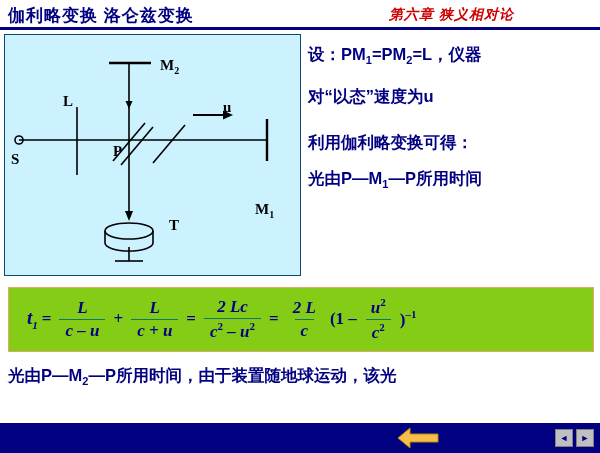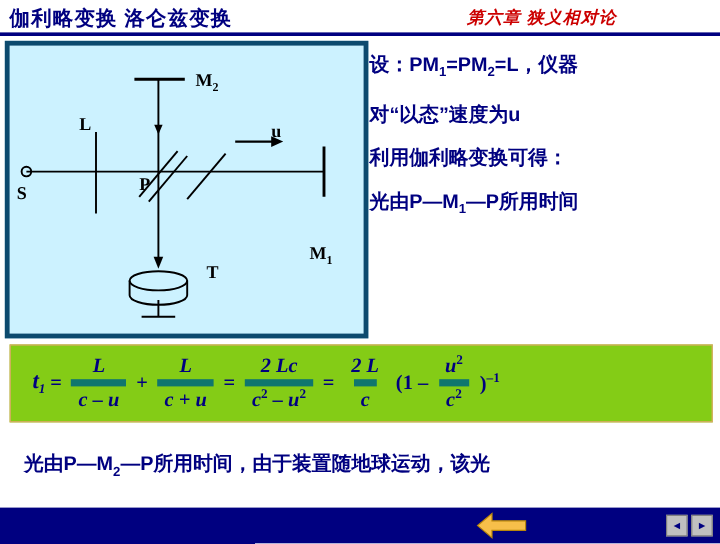--- a/index.html
+++ b/index.html
@@ -43,21 +43,21 @@
     left: 0; top: 27px;
     width: 600px; height: 3px;
     background: #000080;
   }
   
   .figure-panel {
     position: absolute;
     left: 4px; top: 34px;
     width: 295px; height: 240px;
     background: #ccf2ff;
-    border: 4px solid #0c4a6e;
+    border: 1px solid #0c4a6e;
   }
   .fig-label {
     position: absolute;
     font-weight: bold;
     color: #000000;
     font-size: 15px;
     font-family: "Liberation Serif", serif;
   }
   .fig-label .sub {
     font-size: 10px;
@@ -70,21 +70,21 @@
     width: 286px;
     color: #000080;
     font-size: 16.5px;
     font-weight: bold;
     line-height: 28px;
   }
   .right-text p {
     margin: 0 0 8px 0;
   }
   .right-text .gap {
-    margin-top: 8px;
+    margin-top: 18px;
   }
   .sub {
     font-size: 11px;
     vertical-align: sub;
   }
   
   .formula-band {
     position: absolute;
     left: 8px; top: 287px;
     width: 584px; height: 63px;
@@ -110,21 +110,21 @@
     justify-content: center;
     vertical-align: middle;
     margin: 0 4px;
   }
   .frac .num {
     padding: 0 6px 1px 6px;
     font-size: 17px;
   }
   .frac .den {
     padding: 1px 6px 0 6px;
-    border-top: 6px solid #0f766e;
+    border-top: 1px solid #0f766e;
     font-size: 17px;
   }
   .op {
     margin: 0 4px;
     font-style: normal;
   }
   .supn {
     font-size: 11px;
     vertical-align: super;
     font-style: normal;
@@ -265,21 +265,21 @@
     <span class="frac">
       <span class="num"><span>u</span><span class="supn">2</span></span>
       <span class="den"><span>c</span><span class="supn">2</span></span>
     </span>
 
     <span class="op"><span>)</span><span class="supn">–1</span></span>
   </div>
 </div>
 
 <div class="bottom-text">
-  <p style="margin:12px;"><span>光由P—M</span><span class="sub">2</span><span>—P所用时间，由于装置随地球运动，该光</span></p>
+  <p style="margin:0;"><span>光由P—M</span><span class="sub">2</span><span>—P所用时间，由于装置随地球运动，该光</span></p>
 </div>
 
 <div class="footer">
   <div class="footer-arrow">
     <svg width="44" height="24" viewBox="0 0 44 24">
       <polygon points="14,2 14,8 42,8 42,16 14,16 14,22 2,12" fill="#f7bf4a" stroke="#b8860b" stroke-width="1"></polygon>
     </svg>
   </div>
   <div class="nav-btns">
     <div class="nav-btn">◄</div>

